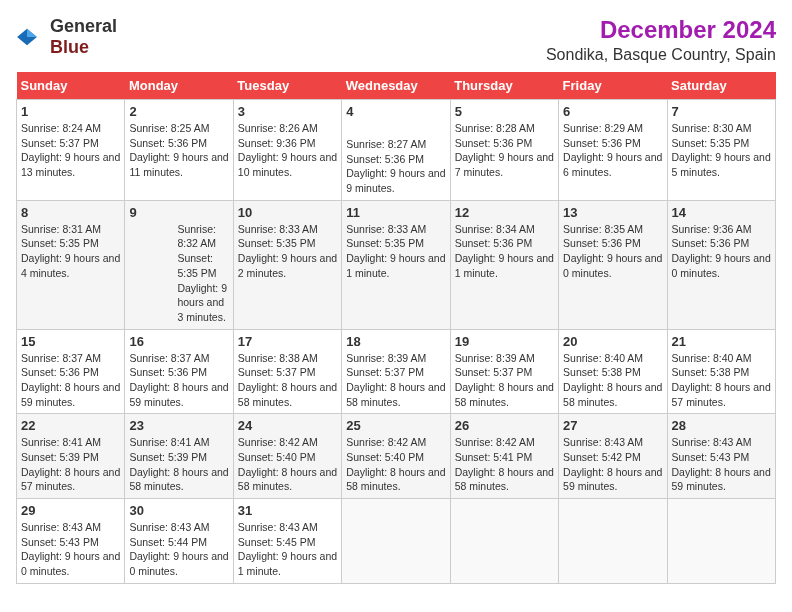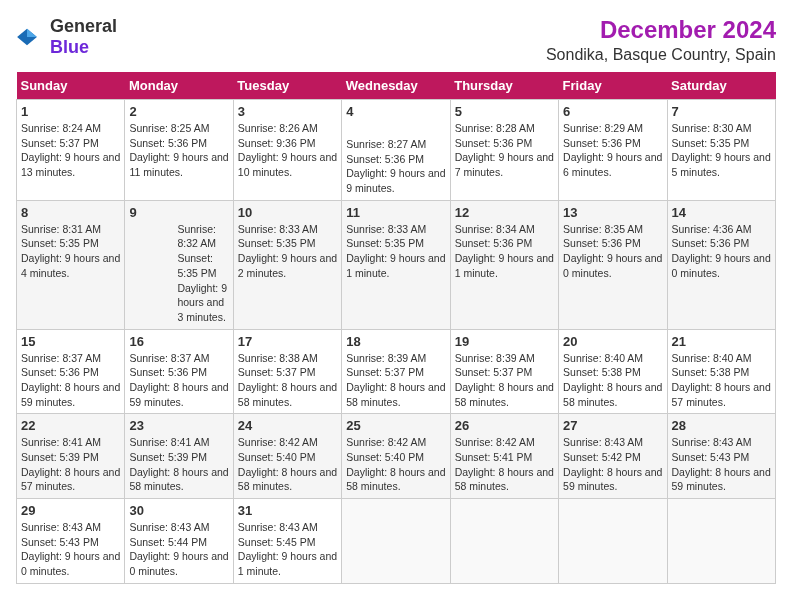--- a/index.html
+++ b/index.html
@@ -15,21 +15,21 @@
       justify-content: space-between;
       align-items: flex-start;
       margin-bottom: 8px;
     }
     .logo {
       display: flex;
       align-items: center;
       gap: 12px;
     }
     .logo-text-general { font-size: 18px; font-weight: bold; color: #333; }
-    .logo-text-blue { font-size: 18px; font-weight: bold; color: #6d28d9; }
+    .logo-text-blue { font-size: 18px; font-weight: bold; color: #7f1d1d; }
     .logo-icon {
       width: 22px;
       height: 22px;
     }
     .title-area {
       text-align: right;
     }
     .month-title {
       font-size: 24px;
       font-weight: bold;
@@ -39,21 +39,21 @@
       font-size: 16px;
       color: #333;
       margin-top: 2px;
     }
     table {
       width: 100%;
       border-collapse: collapse;
       font-size: 11px;
     }
     th {
-      background-color: #be185d;
+      background-color: #ef4444;
       color: white;
       padding: 6px 4px;
       text-align: left;
       font-size: 13px;
       font-weight: bold;
     }
     td {
       border: 1px solid #ccc;
       vertical-align: top;
       padding: 4px;
@@ -192,21 +192,21 @@
 Daylight: 9 hours and 1 minute.</div>
         </td>
         <td>
           <span class="day-num">13</span>
           <div class="day-info" style="white-space: pre-line;">Sunrise: 8:35 AM
 Sunset: 5:36 PM
 Daylight: 9 hours and 0 minutes.</div>
         </td>
         <td>
           <span class="day-num">14</span>
-          <div class="day-info" style="white-space: pre-line;">Sunrise: 4:36 AM
+          <div class="day-info" style="white-space: pre-line;">Sunrise: 9:36 AM
 Sunset: 5:36 PM
 Daylight: 9 hours and 0 minutes.</div>
         </td>
       </tr>
       <tr>
         <td>
           <span class="day-num">15</span>
           <div class="day-info" style="white-space: pre-line;">Sunrise: 8:37 AM
 Sunset: 5:36 PM
 Daylight: 8 hours and 59 minutes.</div>

